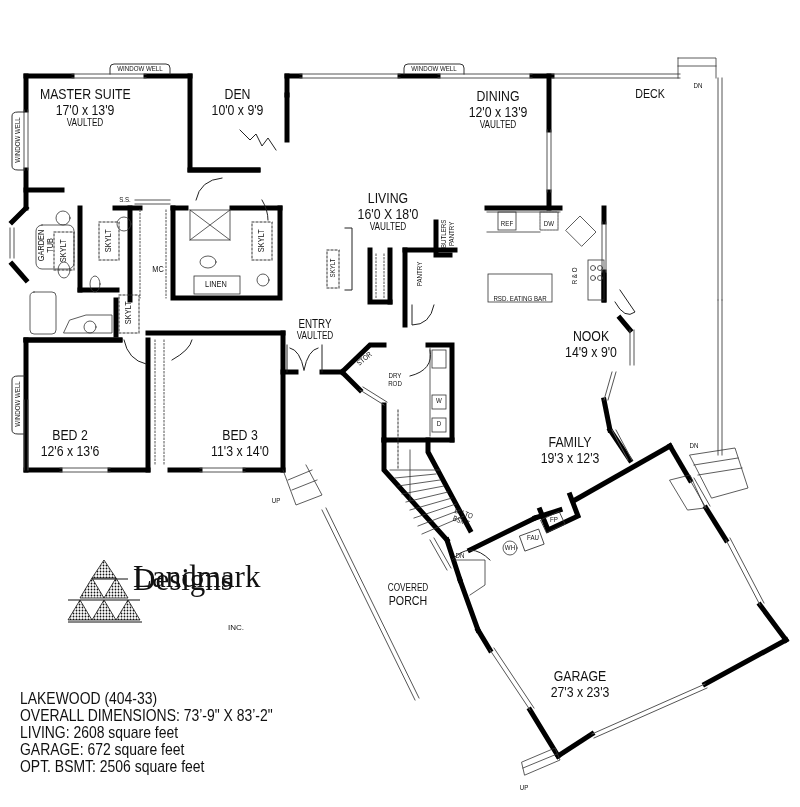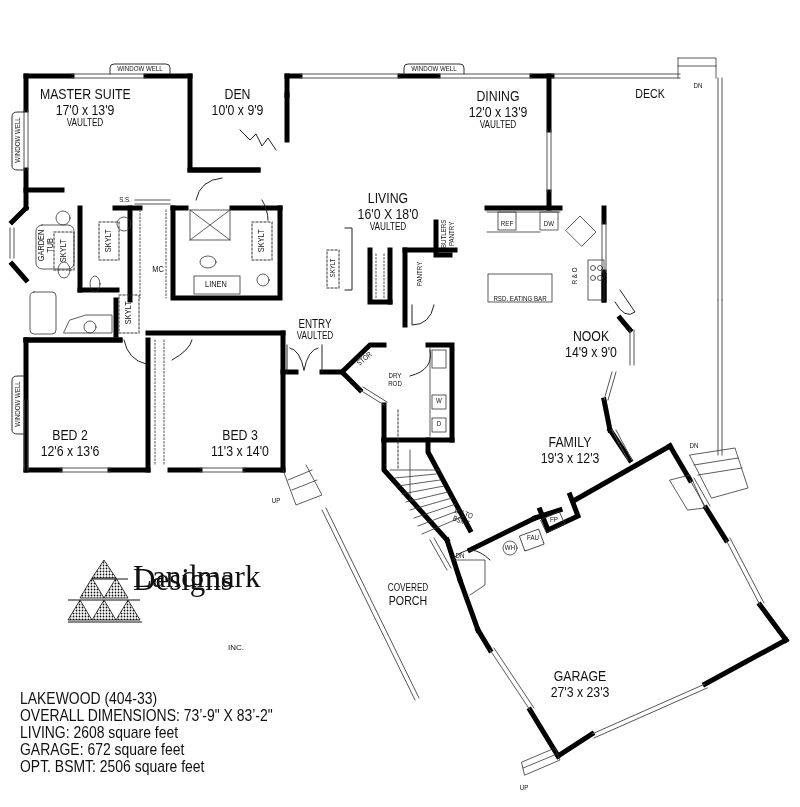--- a/index.html
+++ b/index.html
@@ -336,21 +336,21 @@
 <div class="lbl tiny" style="left:684px;top:442px;width:20px;">DN</div>
 <div class="lbl tiny" style="left:266px;top:497px;width:20px;">UP</div>
 <div class="lbl tiny" style="left:514px;top:784px;width:20px;">UP</div>
 <div class="lbl tiny" style="left:501px;top:544px;width:18px;">WH</div>
 <div class="lbl tiny" style="left:523px;top:534px;width:20px;">FAU</div>
 <div class="lbl tiny" style="left:545px;top:516px;width:18px;">FP</div>
 
 <div>
   <div class="logo-text" style="left:133px;top:561px;font-size:31px;">Landmark</div>
   <div class="logo-text" style="left:133px;top:564px;font-size:31px;">Designs</div>
-  <div class="logo-text" style="left:228px;top:644px;font-size:8px;font-family:'Liberation Sans',sans-serif;">INC.</div>
+  <div class="logo-text" style="left:228px;top:624px;font-size:8px;font-family:'Liberation Sans',sans-serif;">INC.</div>
 </div>
 
 <div class="info">
   <div>LAKEWOOD (404-33)</div>
   <div>OVERALL DIMENSIONS: 73’-9" X 83’-2"</div>
   <div>LIVING: 2608 square feet</div>
   <div>GARAGE: 672 square feet</div>
   <div>OPT. BSMT: 2506 square feet</div>
 </div>
 

